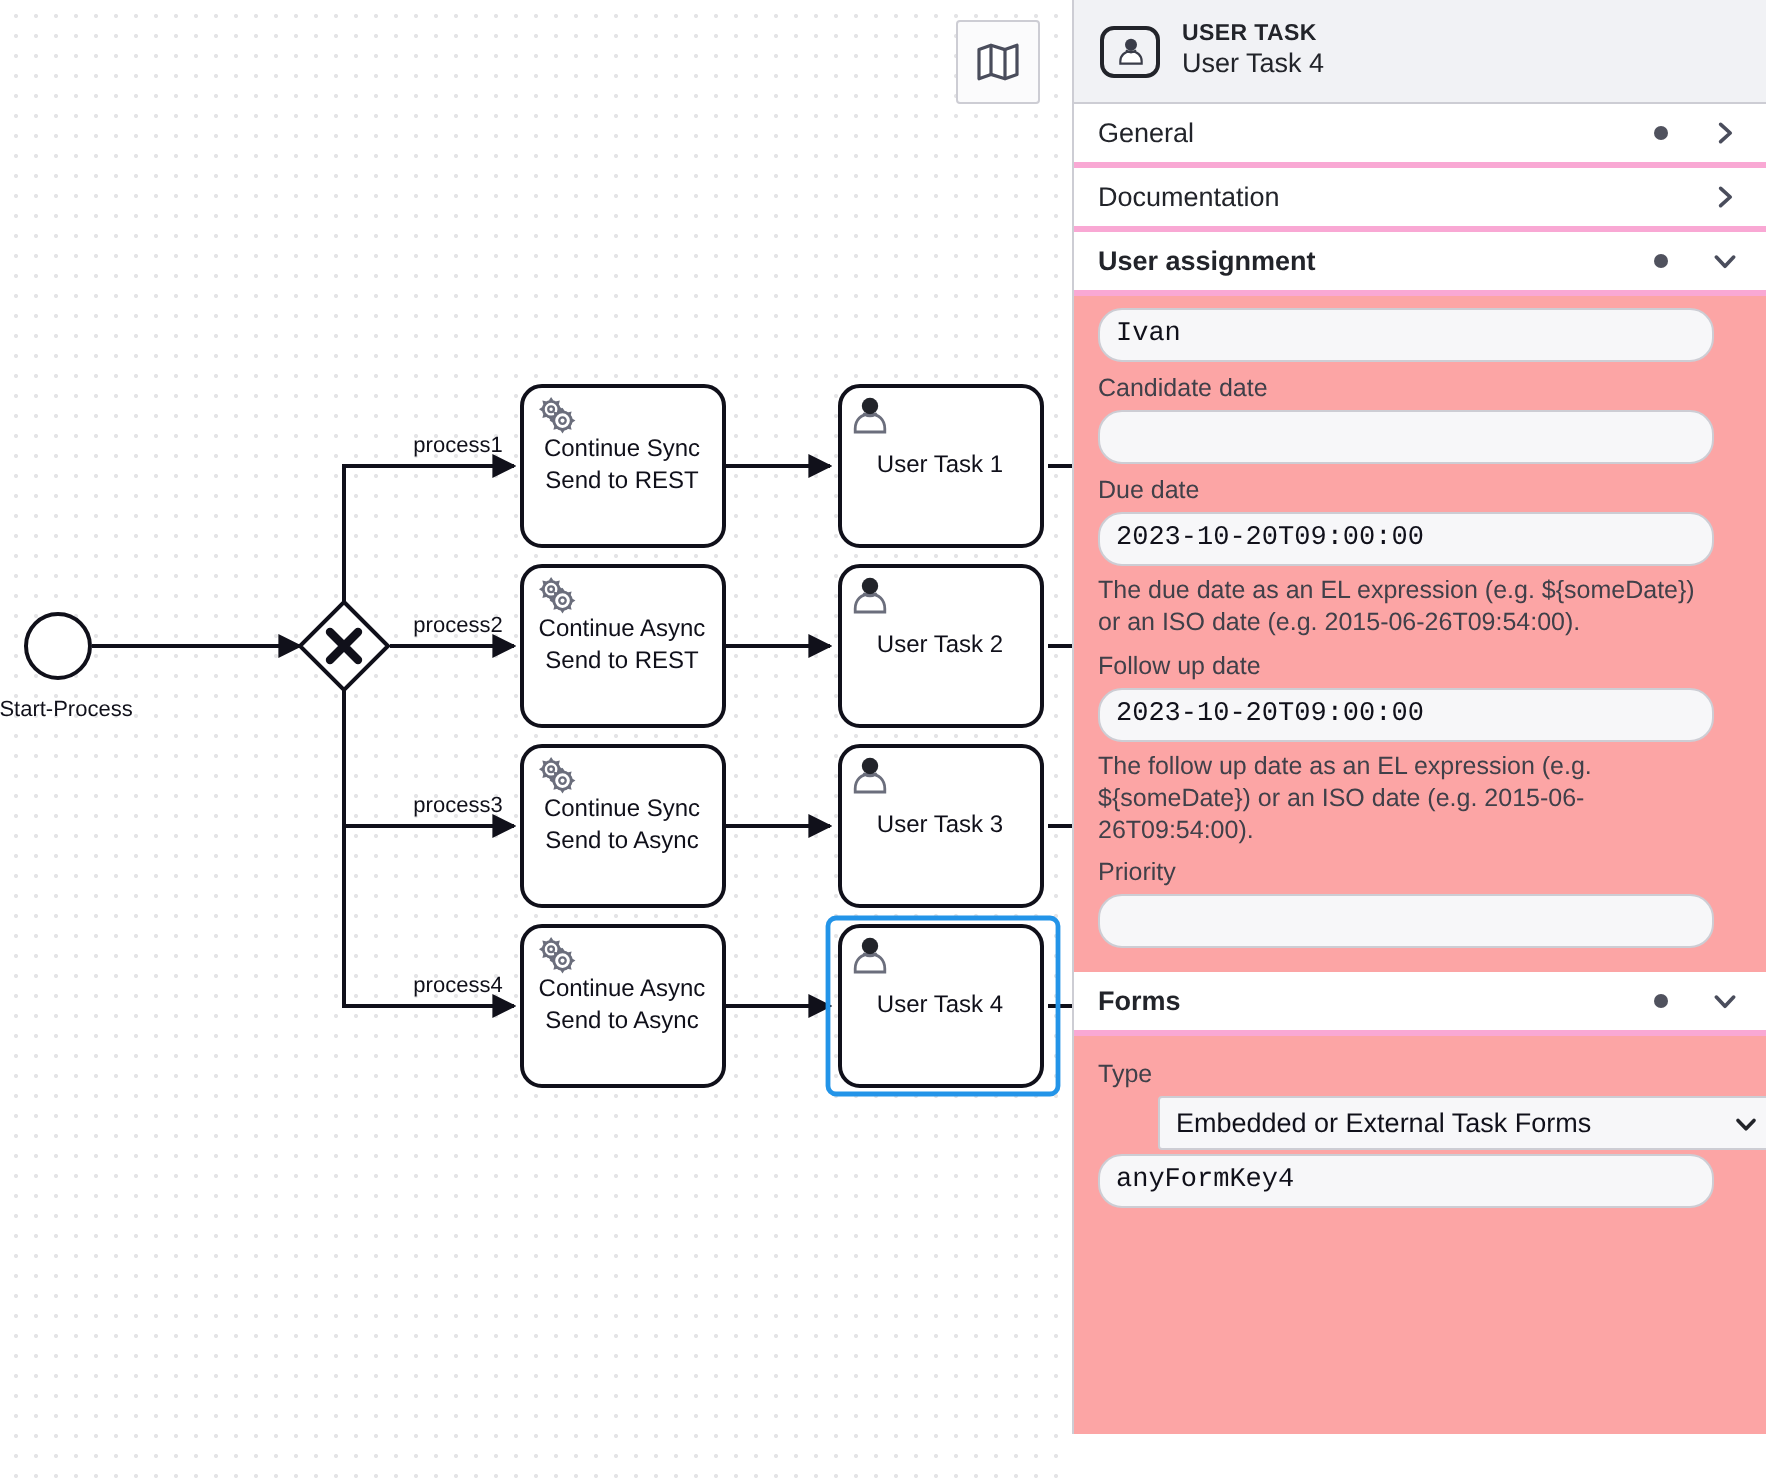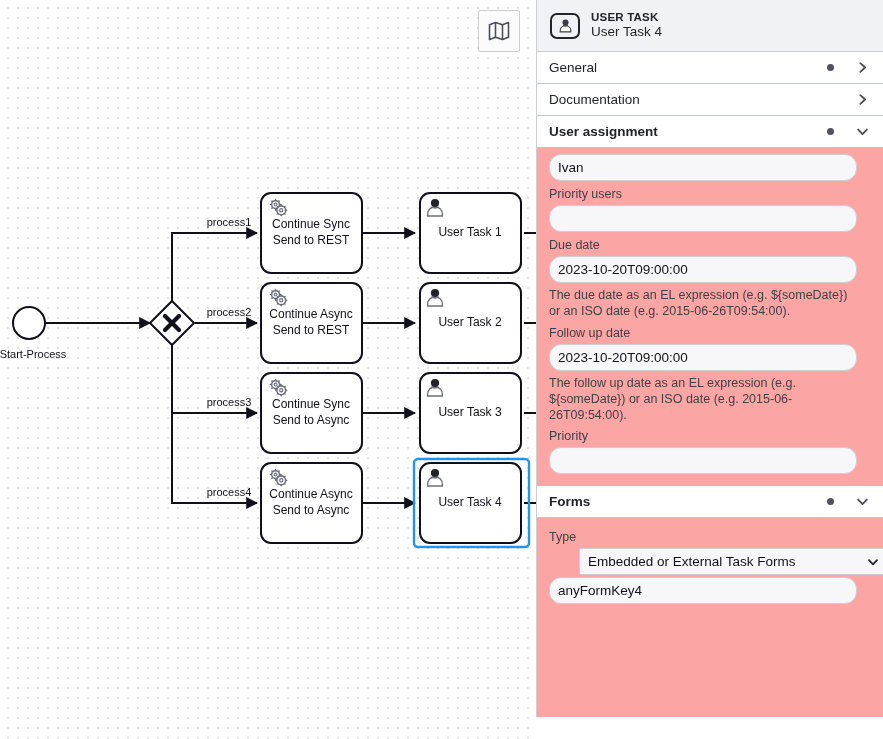--- a/index.html
+++ b/index.html
@@ -85,21 +85,21 @@
   .pheader-type {
     font-size: 11.5px; font-weight: bold; color: #22242a;
     letter-spacing: 0.2px;
   }
   .pheader-name { font-size: 13.5px; color: #22242a; }
 
   .group-header {
     display: flex; align-items: center;
     height: 32px;
     padding: 0 14px 0 12px;
-    border-bottom: 1px solid #f9a8d4;
+    border-bottom: 3px solid #f9a8d4;
     cursor: pointer;
     background: #ffffff;
   }
   .group-title { font-size: 13.5px; color: #22242a; flex: 1; }
   .group-title.bold { font-weight: bold; }
   .group-dot {
     width: 7px; height: 7px; border-radius: 50%;
     background: #50525e;
     margin-right: 22px;
   }
@@ -116,21 +116,21 @@
     margin: 6px 0 4px 0;
   }
   .field-input {
     display: block;
     width: 308px;
     height: 27px;
     background: #f7f7f9;
     border: 1px solid #cdcdd4;
     border-radius: 12px;
     font-size: 13.5px;
-    font-family: Liberation Sans, sans-serif;
+    font-family: Liberation Mono, monospace;
     color: #10101a;
     padding: 0 8px;
     outline: none;
   }
   .field-input::placeholder { color: #9a9aa5; }
   .field-help {
     font-size: 12.5px;
     color: #404049;
     line-height: 1.30;
     margin: 4px 0 0 0;
@@ -361,21 +361,21 @@
       </div>
 
       <div class="group-body">
 
         <div class="field">
           <input class="field-input" type="text" value="Ivan" style="">
         </div>
 
 
         <div class="field">
-          <label class="field-label">Priority users</label>
+          <label class="field-label">Candidate date</label>
           <input class="field-input" type="text" value="" style="">
         </div>
 
         <div class="field">
           <label class="field-label">Due date</label>
           <input class="field-input" type="text" value="2023-10-20T09:00:00" style="">
           <p class="field-help">The due date as an EL expression (e.g. ${someDate}) or an ISO date (e.g. 2015-06-26T09:54:00).</p>
         </div>
 
         <div class="field">

